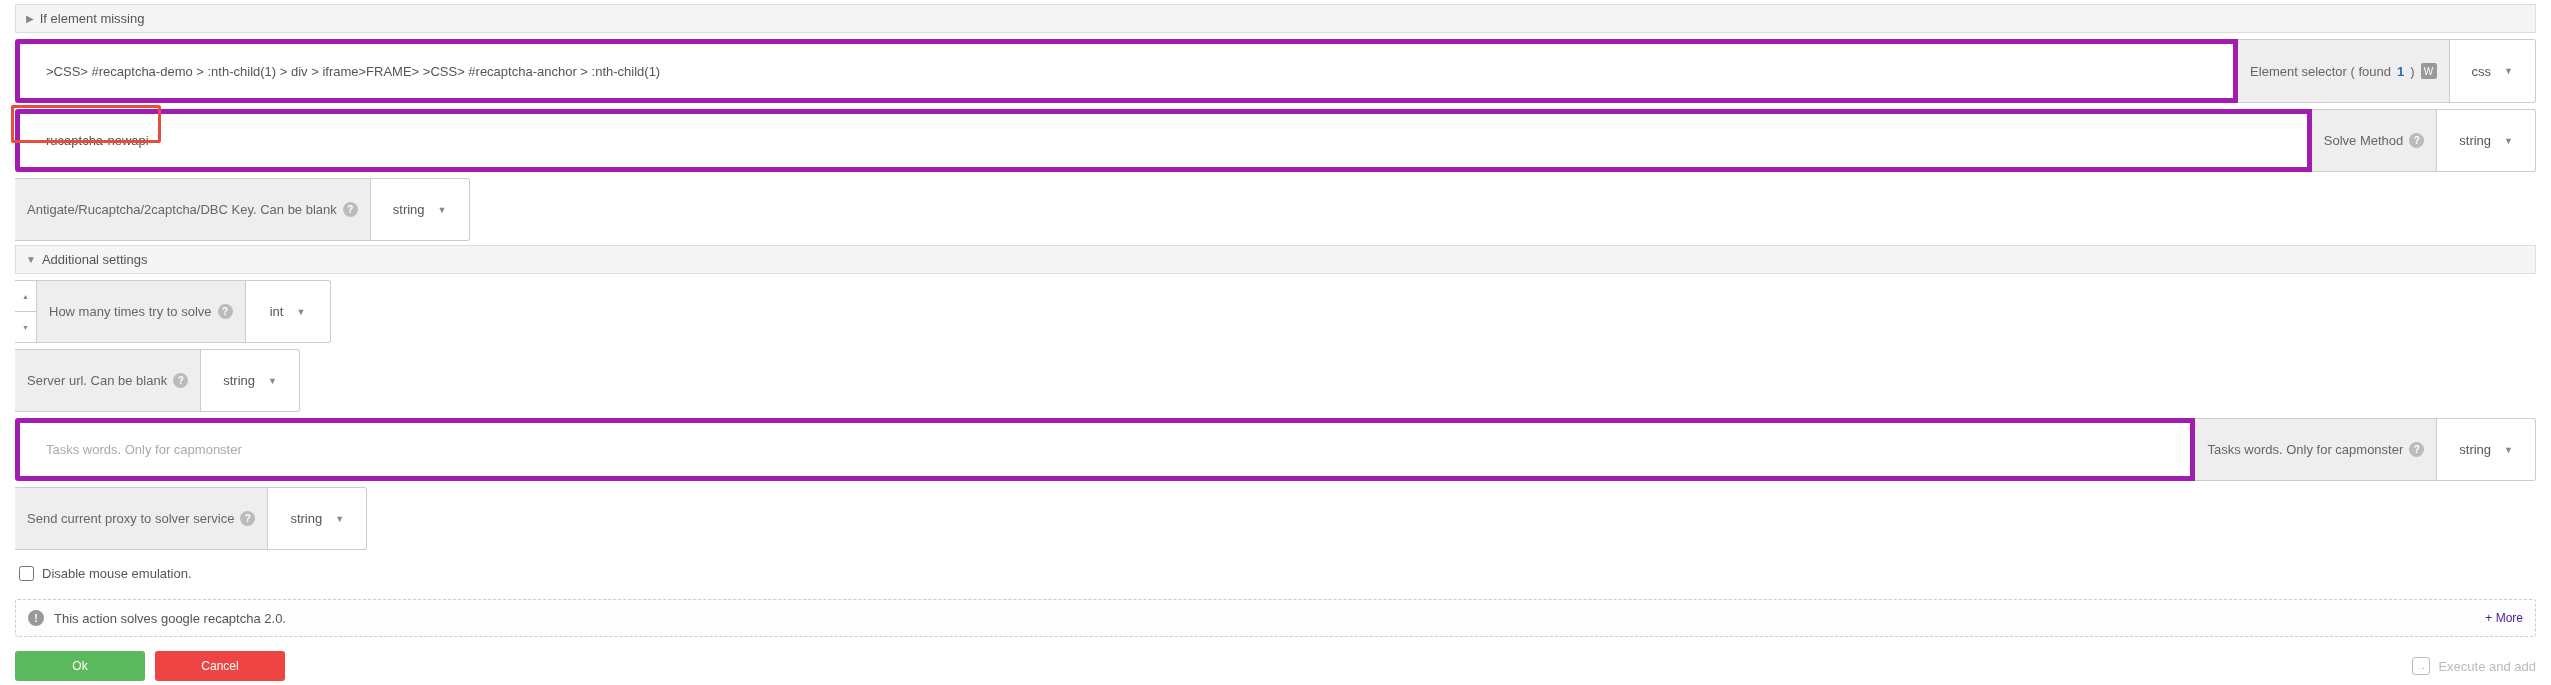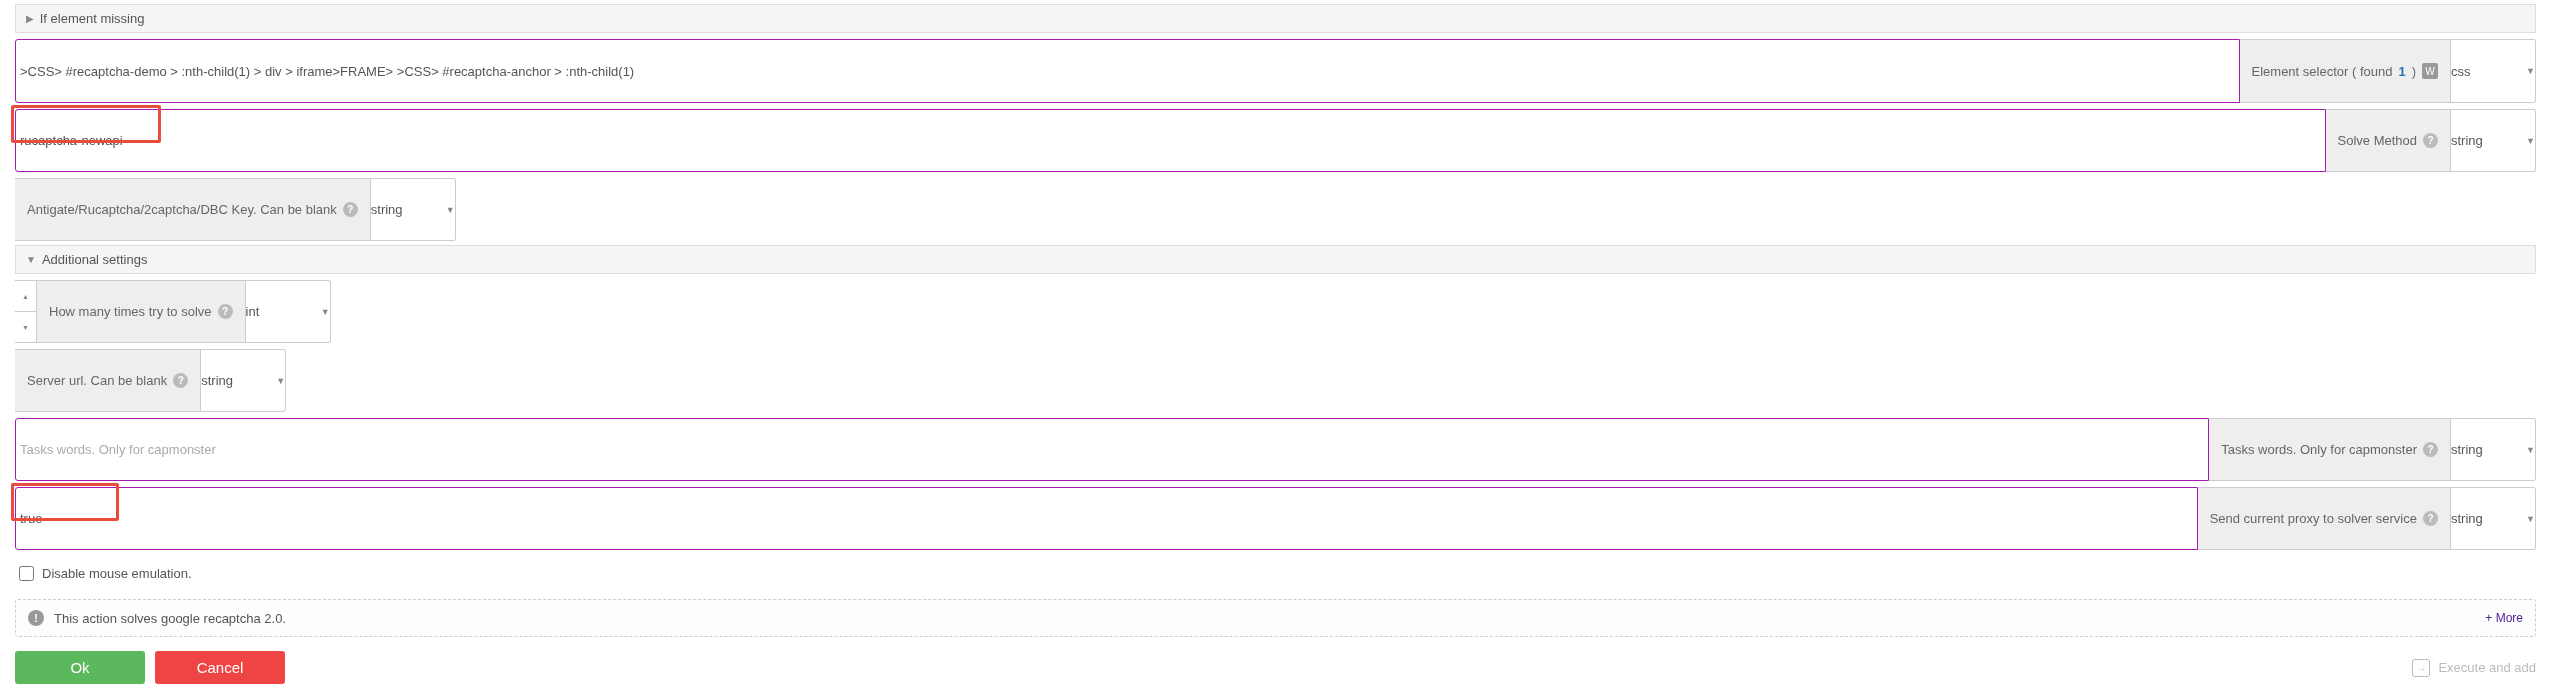--- a/index.html
+++ b/index.html
@@ -1,36 +1,36 @@
 <!DOCTYPE html>
 <html><head>
 <meta charset="utf-8">
 <style>
 *{box-sizing:border-box;margin:0;padding:0}
 body{font-family:"Segoe UI",Arial,sans-serif;font-size:13px;color:#555;background:#fff;padding:0 15px 15px}
 .section-header{background:#f5f5f5;border:1px solid #ddd;padding:6px 10px;display:flex;align-items:center;gap:6px;cursor:pointer;margin-top:4px}
 .section-header .tri{font-size:10px;color:#888}
 .row{display:flex;align-items:stretch;margin-top:6px;gap:0}
-.input-main{flex:1;border:1px solid #a21caf;border-radius:3px 0 0 3px;padding:7px 4px;font-size:13px;color:#555;background:#fff;outline:none}
+.input-main{flex:1;border:5px solid #a21caf;border-radius:3px 0 0 3px;padding:7px 26px;font-size:13px;color:#555;background:#fff;outline:none}
 .input-main::placeholder{color:#aaa}
 .spinner{width:22px;border:1px solid #ccc;border-left:none;display:flex;flex-direction:column}
 .spinner div{flex:1;border-bottom:1px solid #ccc;display:flex;align-items:center;justify-content:center;font-size:7px;color:#888;cursor:pointer}
 .spinner div:last-child{border-bottom:none}
 .label-box{background:#eee;border:1px solid #ccc;border-left:none;padding:23px 12px;display:flex;align-items:center;gap:6px;color:#666;white-space:nowrap}
-.type-dd{border:1px solid #ccc;border-left:none;border-radius:0 3px 3px 0;background:#fff;padding:7px 0;display:flex;align-items:center;gap:6px;cursor:pointer;min-width:85px;justify-content:space-between;color:#555}
+.type-dd{border:1px solid #ccc;border-left:none;border-radius:0 3px 3px 0;background:#fff;padding:7px 22px;display:flex;align-items:center;gap:13px;cursor:pointer;min-width:85px;justify-content:center;color:#555}
 .caret{font-size:9px;color:#888}
 .help-ic{width:15px;height:15px;border-radius:50%;background:#bbb;color:#fff;font-size:10px;display:inline-flex;align-items:center;justify-content:center;font-weight:bold}
 .w-badge{width:16px;height:16px;background:#999;color:#fff;font-size:10px;display:inline-flex;align-items:center;justify-content:center;border-radius:2px}
 .chk-row{display:flex;align-items:center;gap:8px;padding:8px 4px;margin-top:8px}
 .chk-row input{width:15px;height:15px}
 .info-box{border:1px dashed #ccc;border-radius:3px;padding:10px 12px;margin-top:10px;display:flex;align-items:center;gap:10px;background:#fdfdfd}
 .info-ic{width:16px;height:16px;border-radius:50%;background:#999;color:#fff;font-size:11px;display:inline-flex;align-items:center;justify-content:center;font-weight:bold}
 .more-link{margin-left:auto;color:#4c1d95;font-size:12px;cursor:pointer}
 .btn-row{display:flex;align-items:center;gap:10px;margin-top:14px}
-.btn{padding:8px 0;width:130px;text-align:center;border-radius:3px;color:#fff;cursor:pointer;font-size:15px}
+.btn{padding:8px 0;width:130px;text-align:center;border-radius:3px;color:#fff;cursor:pointer;font-size:12px}
 .btn-ok{background:#5cb85c}
 .btn-cancel{background:#ef4444}
 .exec-add{margin-left:auto;color:#bbb;display:flex;align-items:center;gap:8px;font-size:13px}
 .exec-ic{width:18px;height:18px;border:1.5px solid #bbb;border-radius:3px;display:inline-flex;align-items:center;justify-content:center;font-size:10px}
 .found-num{color:#2a6db5;font-weight:600}
 .input-wrap{flex:1;display:flex;position:relative}
 .hl-overlay{position:absolute;border:3px solid #e74c3c;pointer-events:none;border-radius:2px;z-index:5}
 </style>
 </head>
 <body>
@@ -117,24 +117,20 @@
     <span>Tasks words. Only for capmonster</span>
     <span class="help-ic">?</span>
   </div>
   <div class="type-dd">
     <span>string</span>
     <span class="caret">▼</span>
   </div>
 </div>
 
 <div class="row">
-  <div class="input-wrap">
-    <input class="input-main" value="true" style="">
-    <div class="hl-overlay" style="left:-4px;top:-4px;width:108px;height:38px"></div>
-  </div>
   <div class="label-box">
     <span>Send current proxy to solver service</span>
     <span class="help-ic">?</span>
   </div>
   <div class="type-dd">
     <span>string</span>
     <span class="caret">▼</span>
   </div>
 </div>
 

